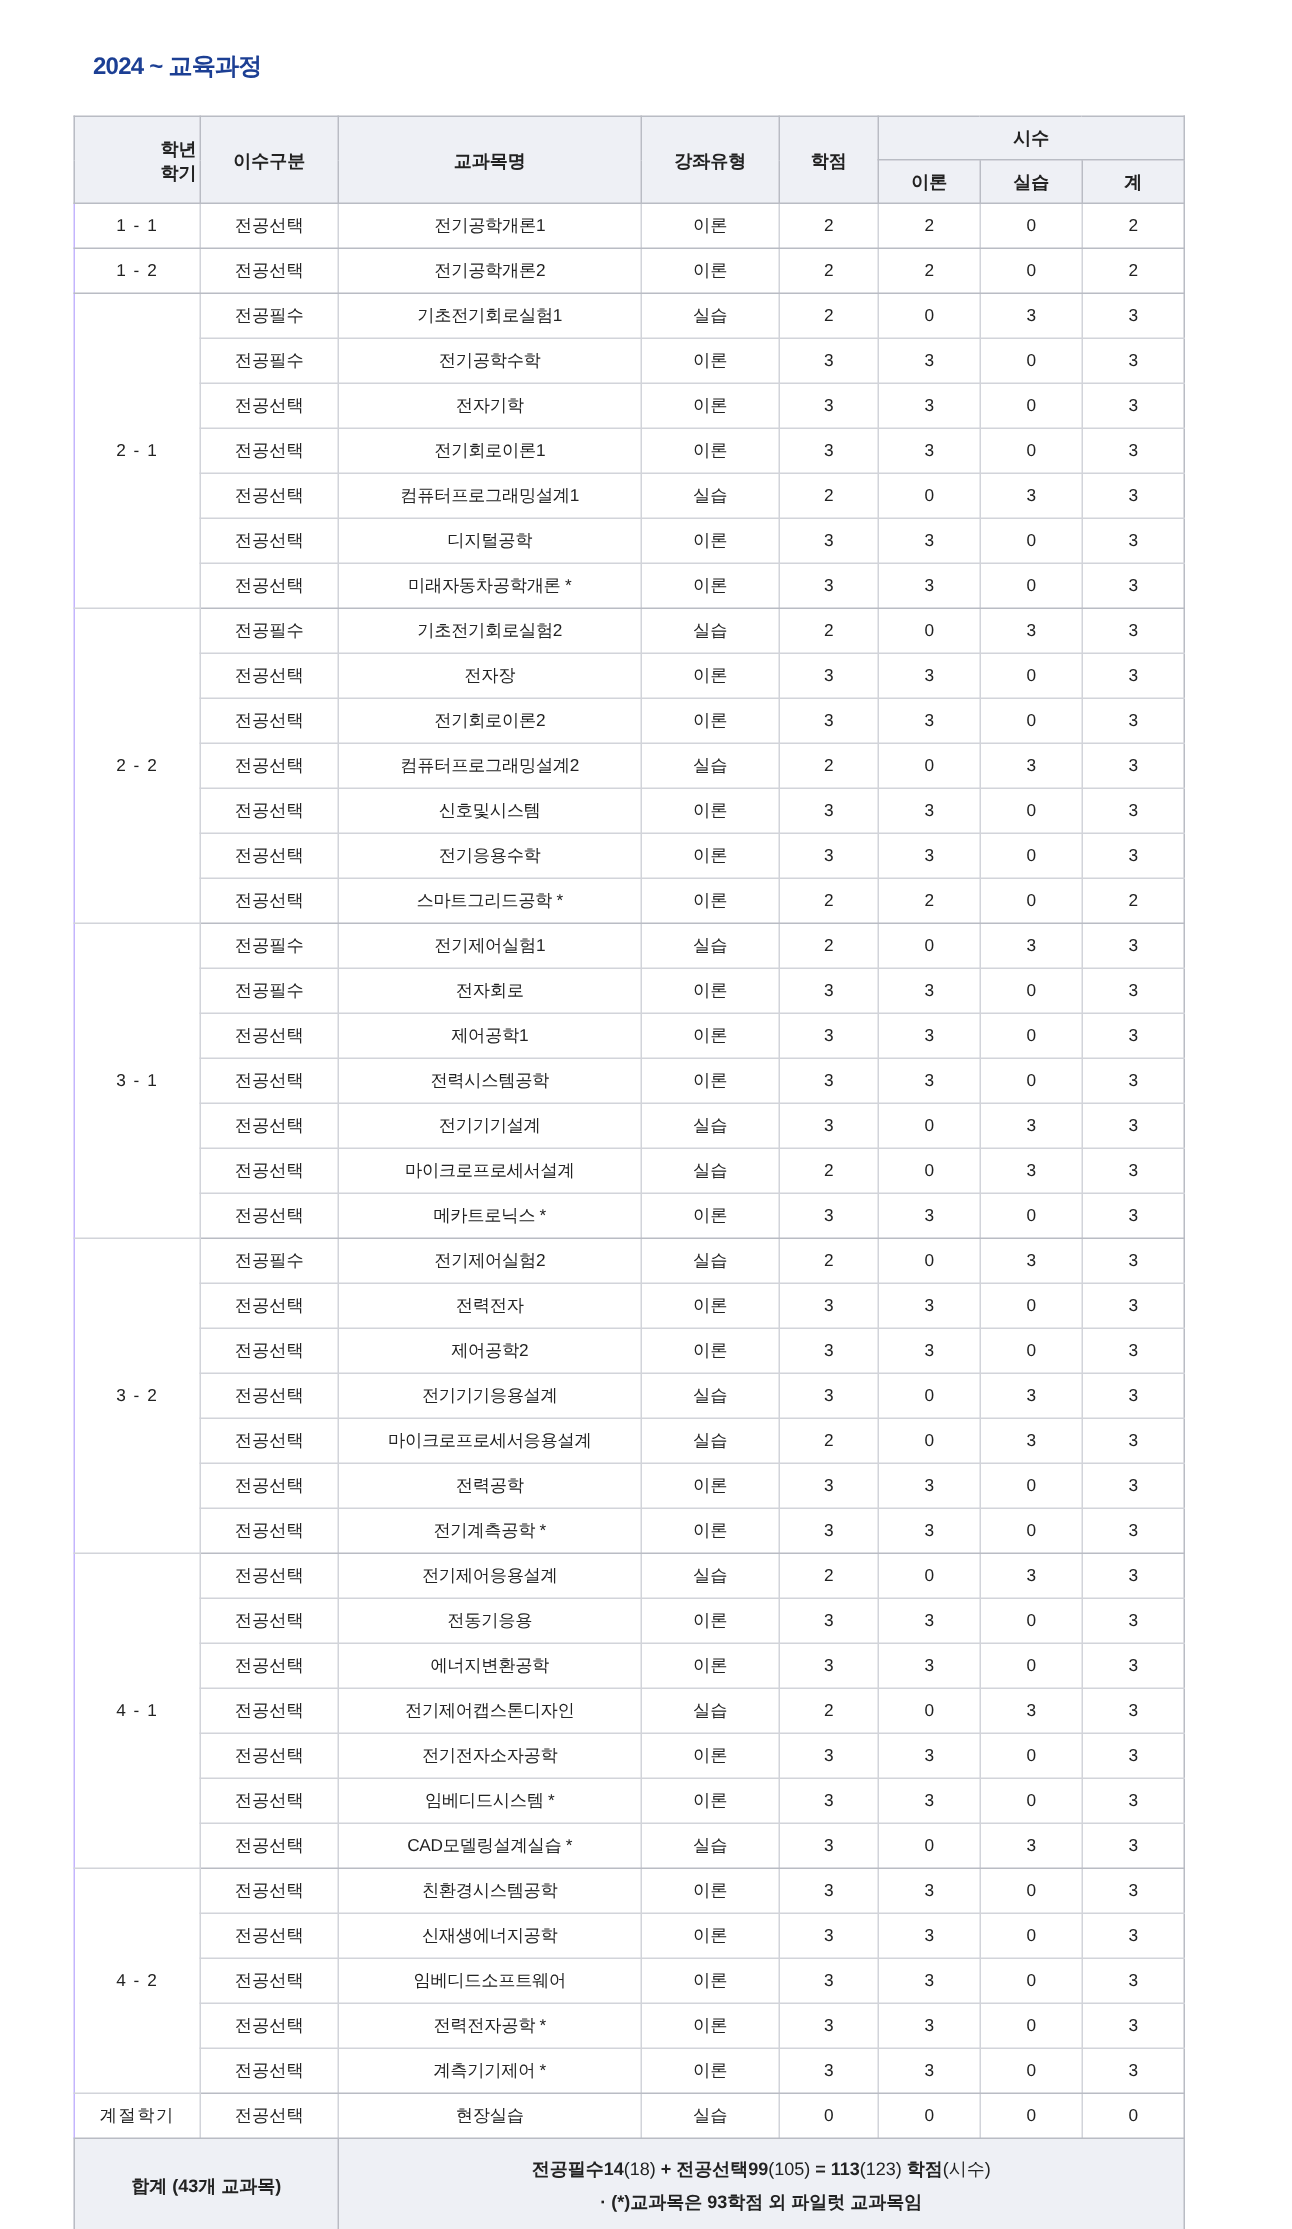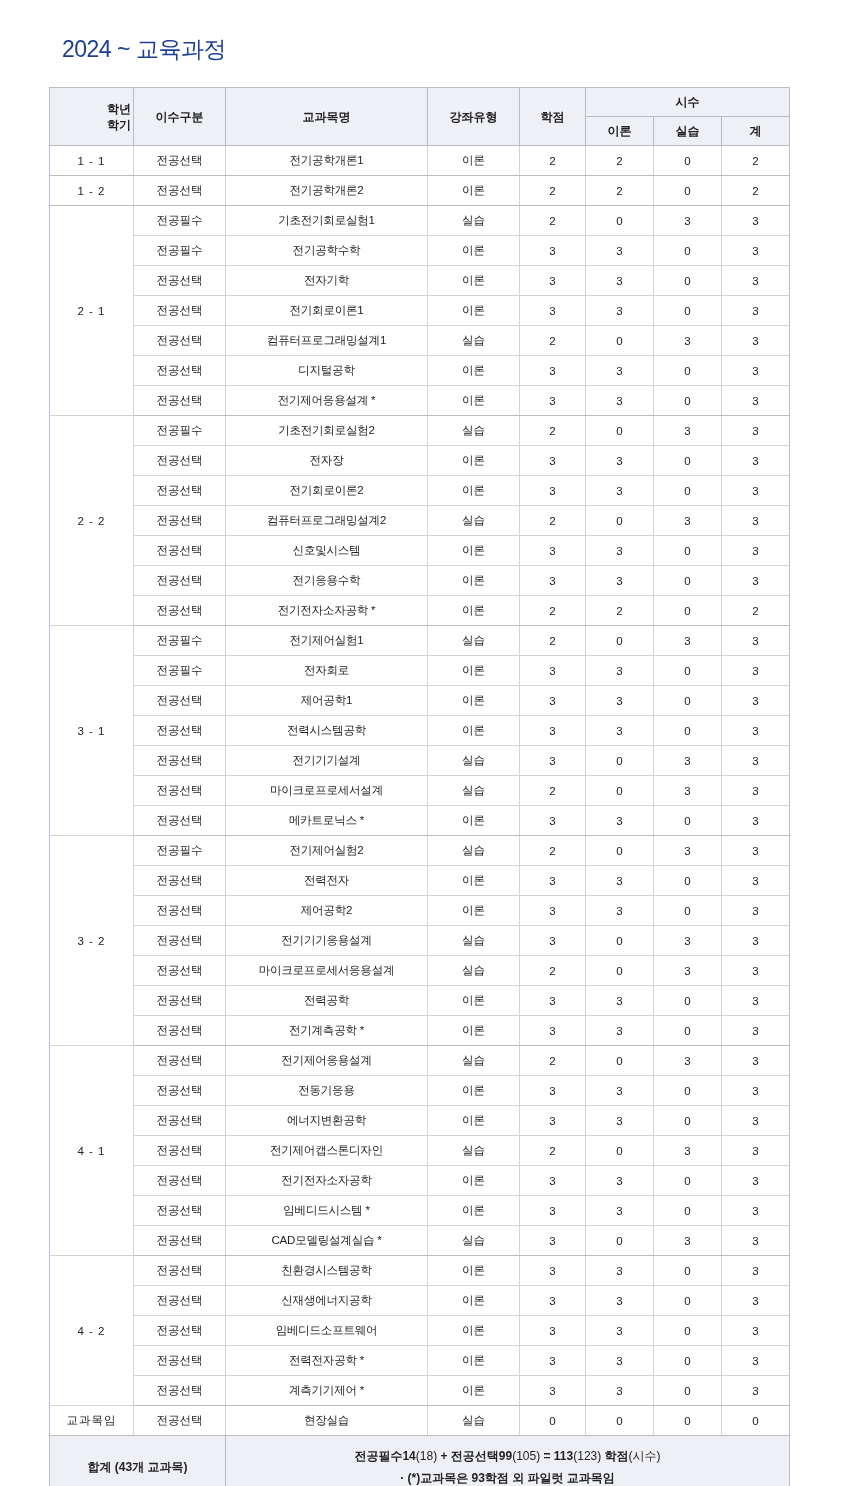--- a/index.html
+++ b/index.html
@@ -12,22 +12,22 @@
     min-height: 1486px;
     font-family: "Liberation Sans", sans-serif;
     color: #222;
   }
   .page {
     width: 861px;
     box-sizing: border-box;
     padding: 34px 60px 30px 38px;
   }
   .page-title {
-    font-size: 23px;
-    font-weight: normal;
+    font-size: 16px;
+    font-weight: bold;
     color: #1c3f94;
     letter-spacing: -0.5px;
     margin: 0 0 22px 24px;
   }
   table.curriculum {
     border-collapse: collapse;
     table-layout: fixed;
     width: 740px;
     margin: 0 auto;
     font-size: 11.5px;
@@ -205,21 +205,21 @@
           <td>전공선택</td>
           <td class="subject">디지털공학</td>
           <td>이론</td>
           <td>3</td>
           <td>3</td>
           <td>0</td>
           <td class="sumcol">3</td>
         </tr>
         <tr class="group-end">
           <td>전공선택</td>
-          <td class="subject">전기제어응용설계 *</td>
+          <td class="subject">미래자동차공학개론 *</td>
           <td>이론</td>
           <td>3</td>
           <td>3</td>
           <td>0</td>
           <td class="sumcol">3</td>
         </tr>
         <tr>
           <td class="year" rowspan="7">2 - 2</td>
           <td>전공필수</td>
           <td class="subject">기초전기회로실험2</td>
@@ -269,21 +269,21 @@
           <td>전공선택</td>
           <td class="subject">전기응용수학</td>
           <td>이론</td>
           <td>3</td>
           <td>3</td>
           <td>0</td>
           <td class="sumcol">3</td>
         </tr>
         <tr class="group-end">
           <td>전공선택</td>
-          <td class="subject">전기전자소자공학 *</td>
+          <td class="subject">스마트그리드공학 *</td>
           <td>이론</td>
           <td>2</td>
           <td>2</td>
           <td>0</td>
           <td class="sumcol">2</td>
         </tr>
         <tr>
           <td class="year" rowspan="7">3 - 1</td>
           <td>전공필수</td>
           <td class="subject">전기제어실험1</td>
@@ -515,21 +515,21 @@
         <tr class="group-end">
           <td>전공선택</td>
           <td class="subject">계측기기제어 *</td>
           <td>이론</td>
           <td>3</td>
           <td>3</td>
           <td>0</td>
           <td class="sumcol">3</td>
         </tr>
         <tr class="group-end">
-          <td class="year" rowspan="1">교과목임</td>
+          <td class="year" rowspan="1">계절학기</td>
           <td>전공선택</td>
           <td class="subject">현장실습</td>
           <td>실습</td>
           <td>0</td>
           <td>0</td>
           <td>0</td>
           <td class="sumcol">0</td>
         </tr>
       </tbody>
     <tfoot>

